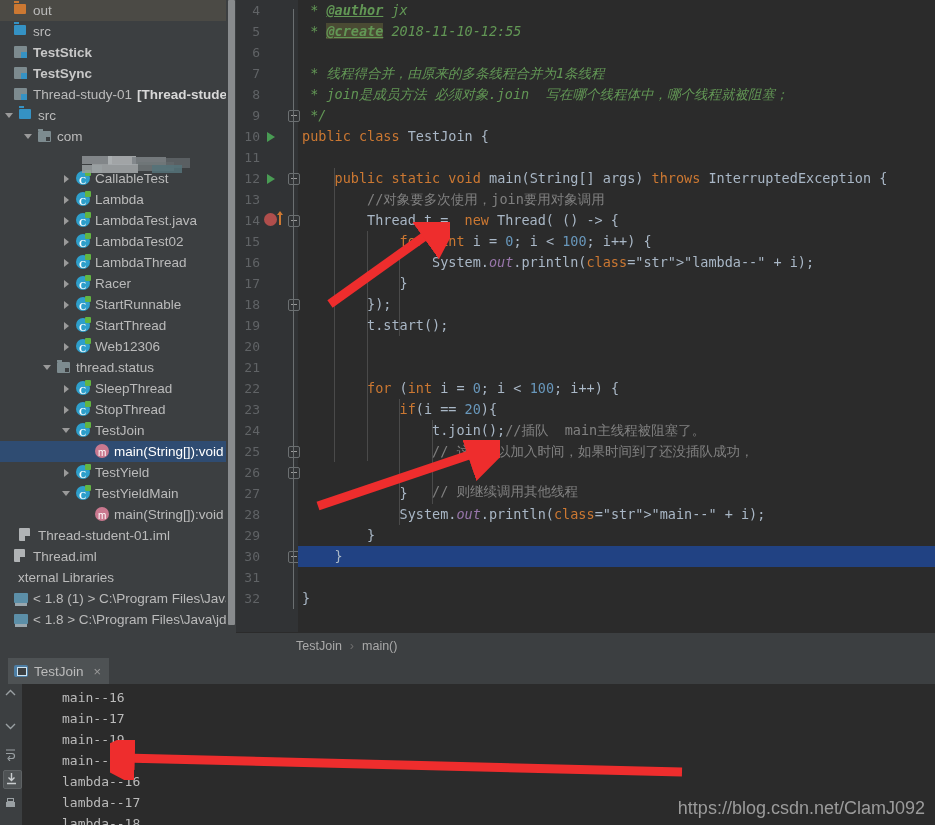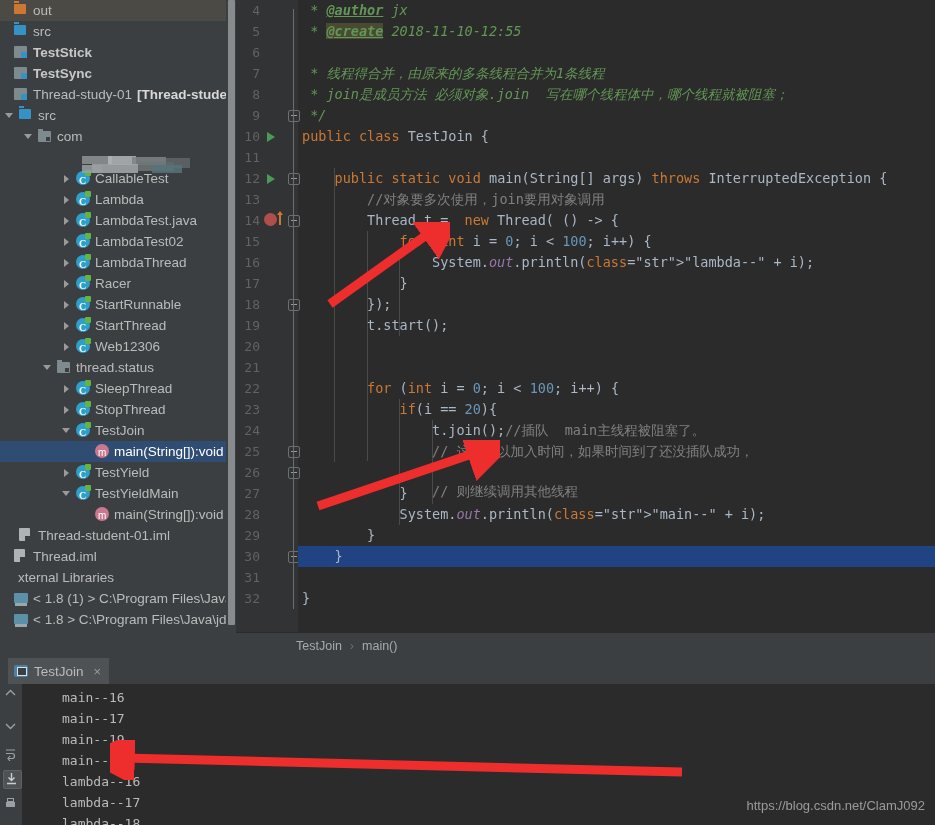--- a/index.html
+++ b/index.html
@@ -130,21 +130,21 @@
   #outpane{position:absolute;left:22px;top:26px;right:0;height:141px;background:#2B2B2B;overflow:hidden;}
   .oline{
     position:absolute;left:26px;height:21px;line-height:21px;white-space:pre;
     font-family:"DejaVu Sans Mono", monospace;font-size:13px;color:#BBBBBB;margin-left:14px;
   }
 
   
   .arrow{position:absolute;pointer-events:none;}
 
   #watermark{
-    position:absolute;right:10px;top:798px;font-size:13px;color:#9B9B9B;
+    position:absolute;right:10px;top:798px;font-size:18px;color:#9B9B9B;
     font-family:"Liberation Sans",sans-serif;
   }
 </style>
 </head>
 <body>
 
 <div id="root">
 
   <div id="sidebar">
     <div id="tree">

